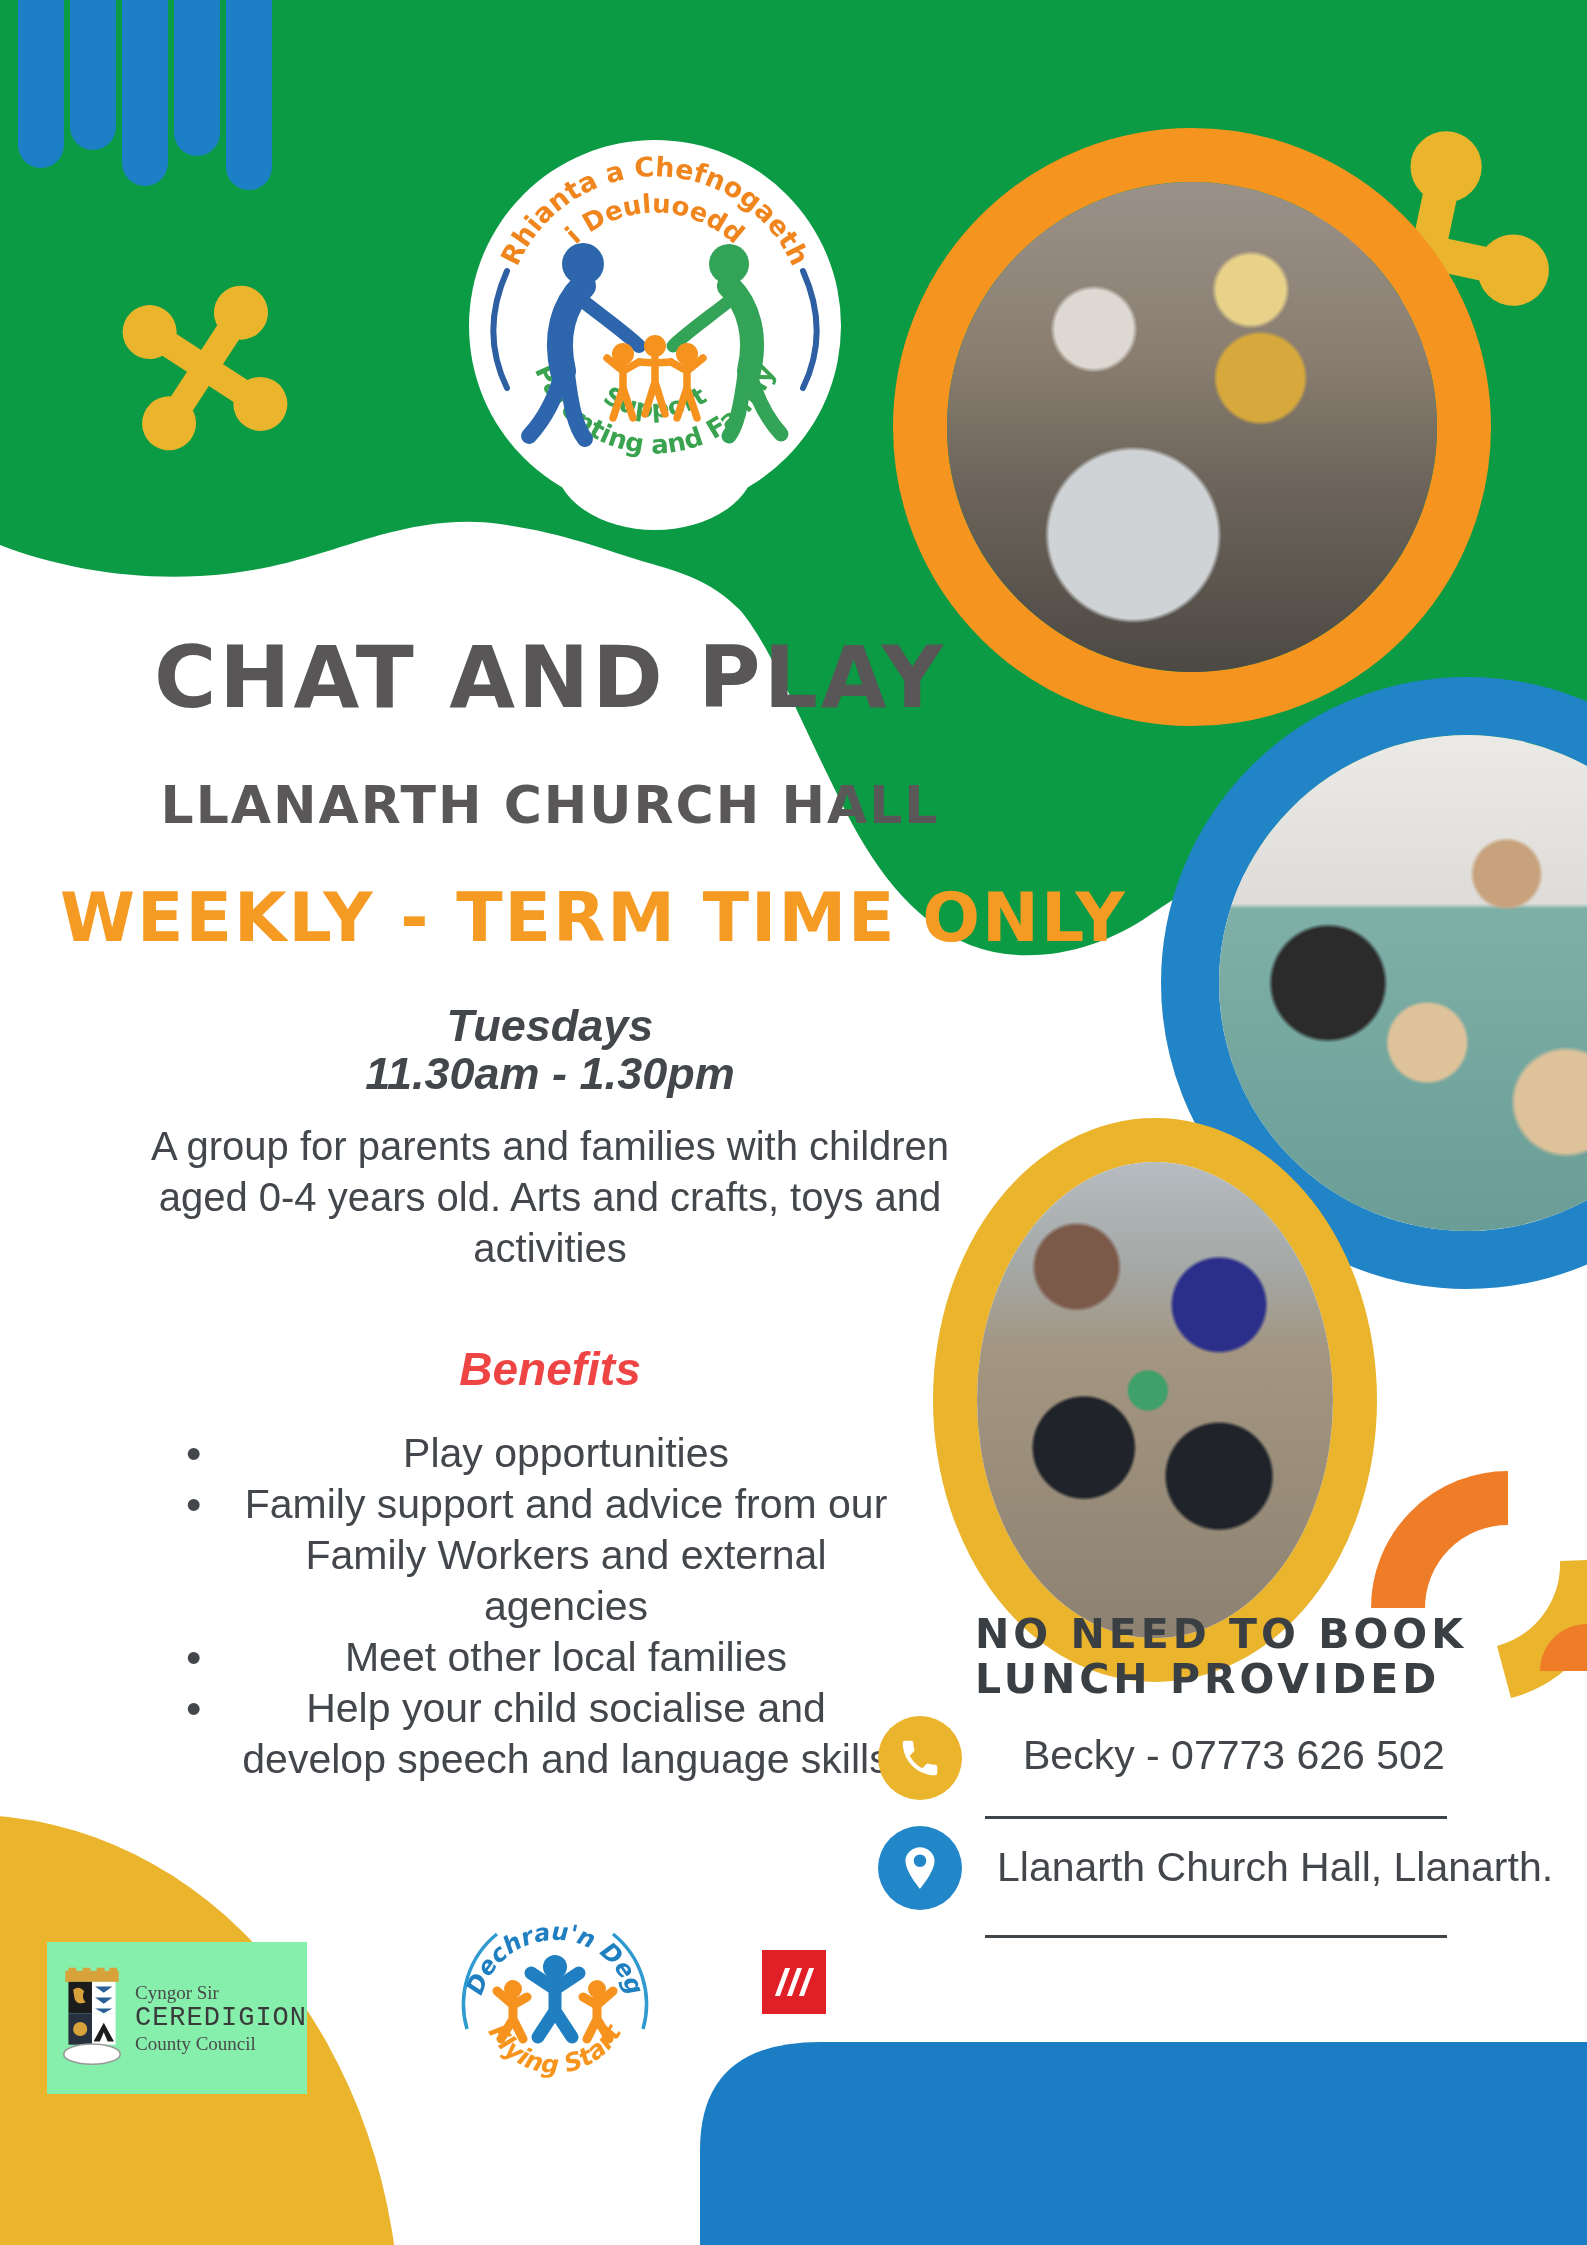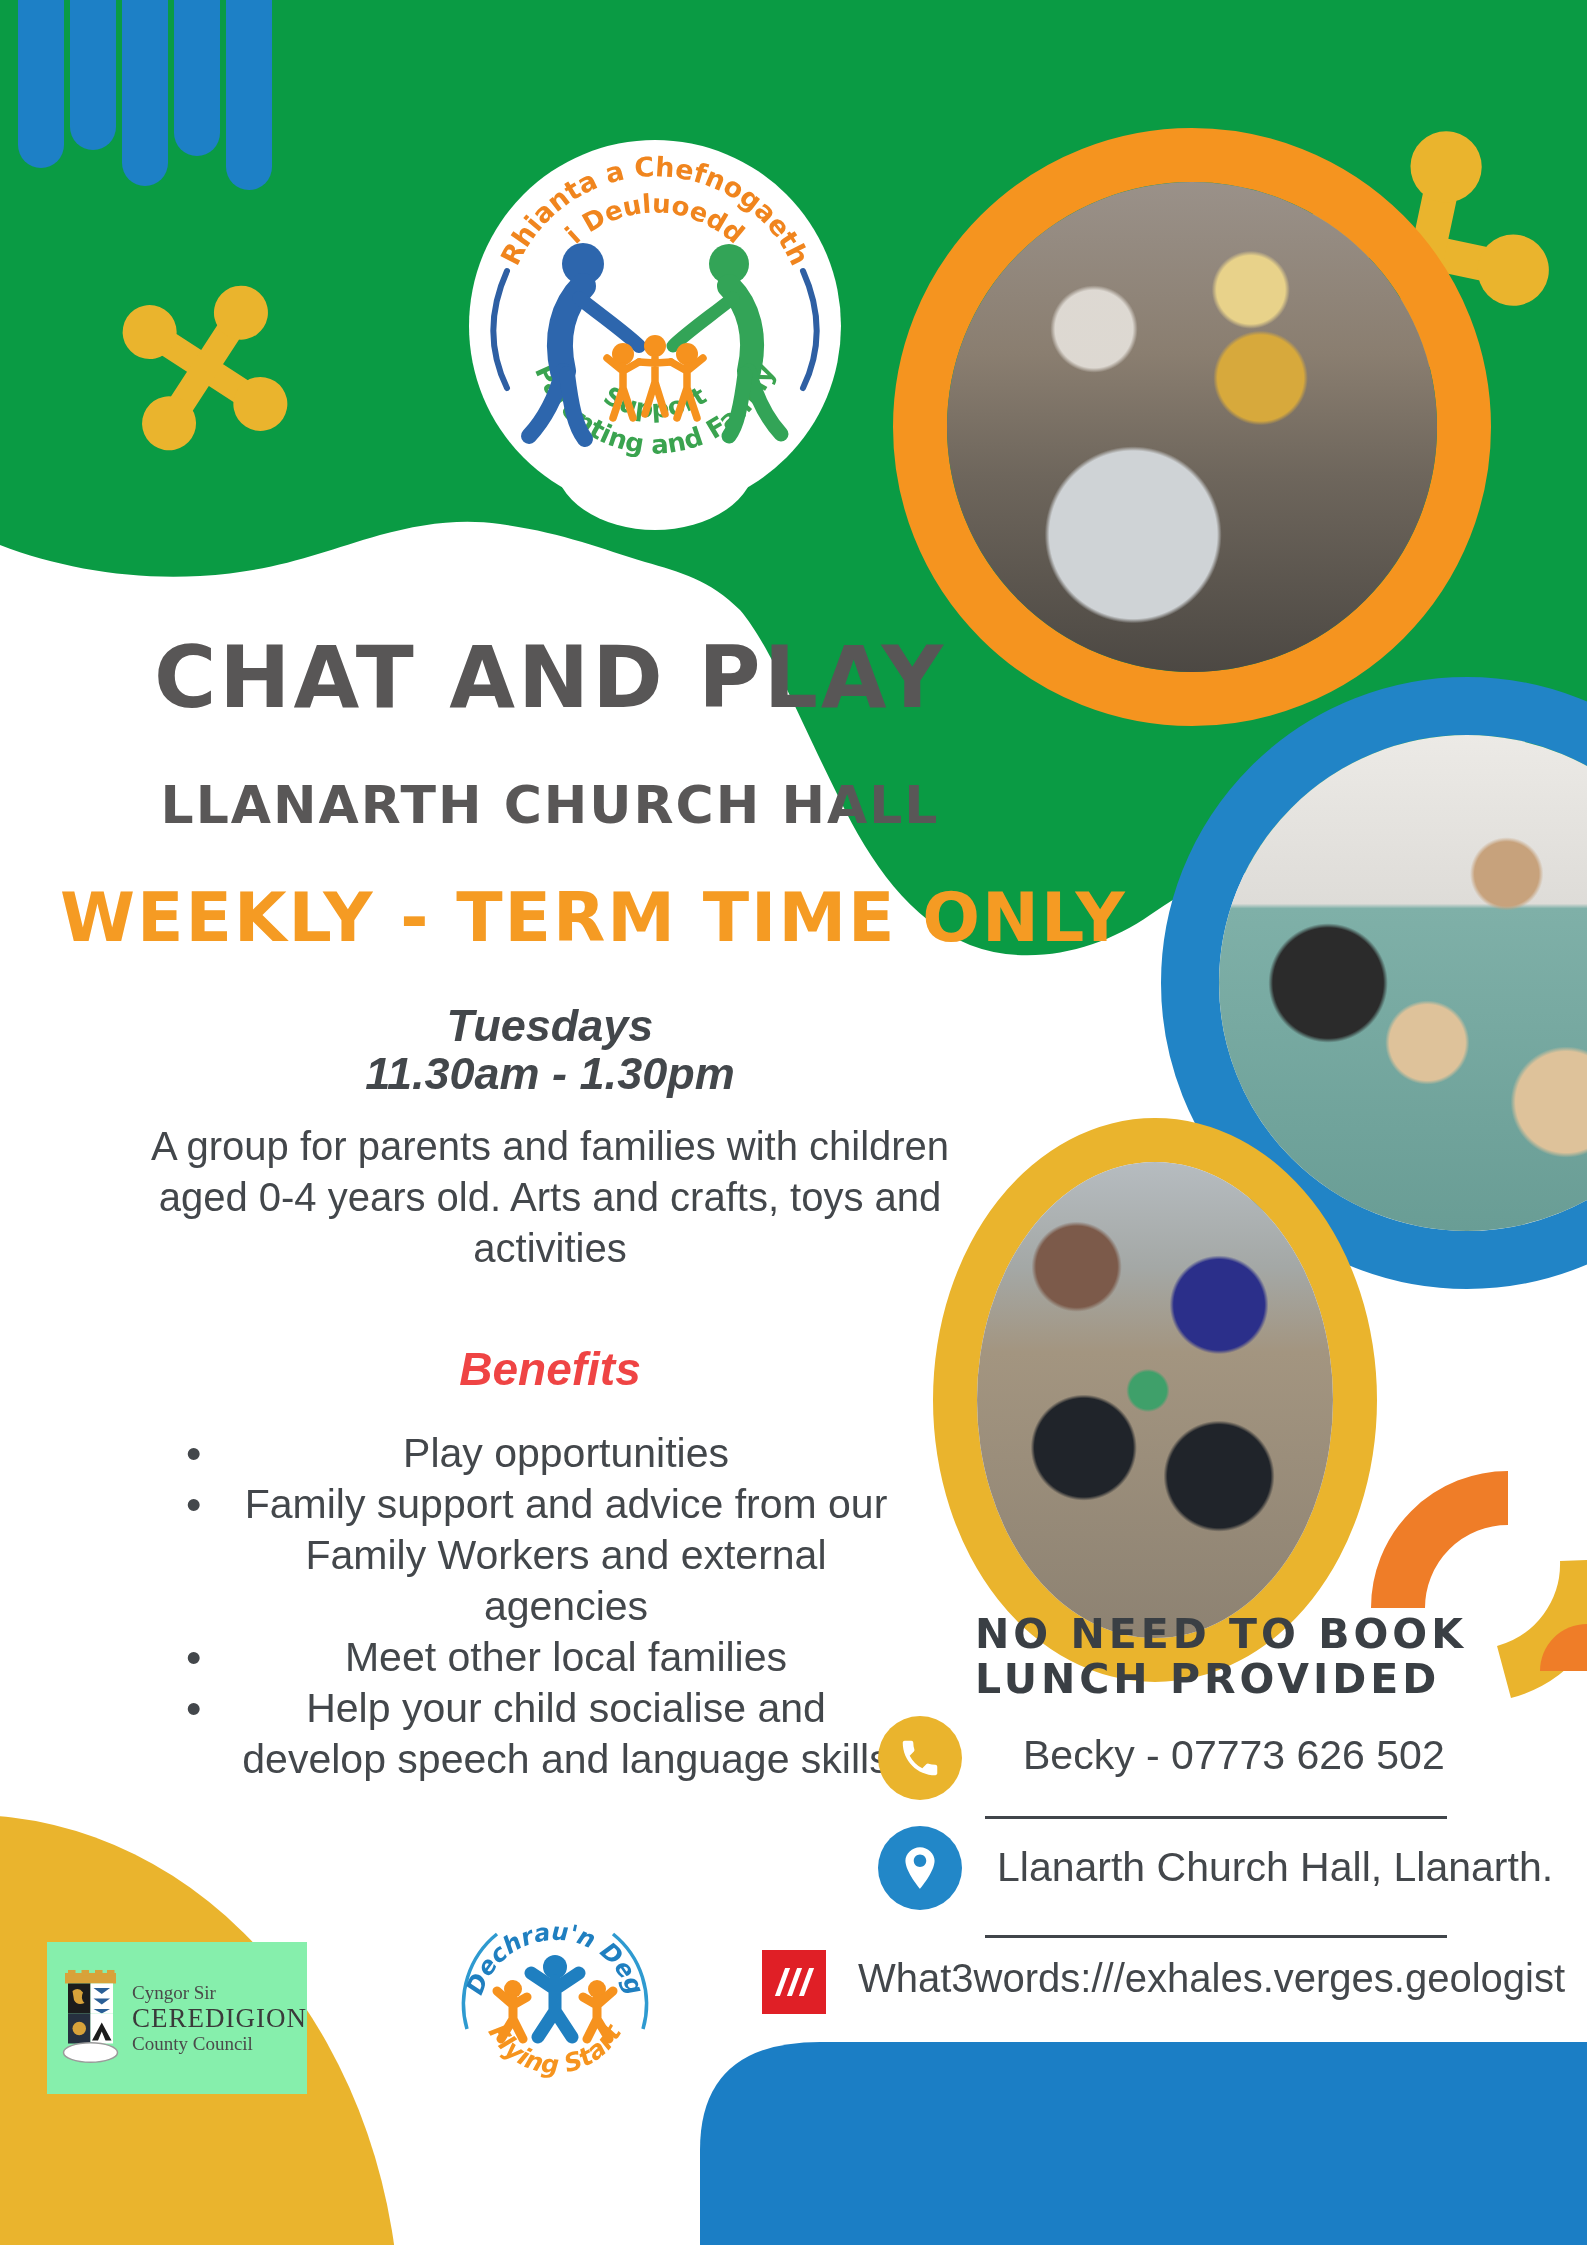--- a/index.html
+++ b/index.html
@@ -67,21 +67,21 @@
     position:absolute;left:762px;top:1950px;width:64px;height:64px;background:#e01f26;
     display:flex;align-items:center;justify-content:center;
   }
   .w3w-box .bar{width:5px;height:28px;background:#ffffff;transform:skewX(-20deg);margin:0 3.5px;}
   .council-box{
     position:absolute;left:47px;top:1942px;width:260px;height:152px;background:#86efac;
     display:flex;align-items:center;
   }
   .council-text{margin-left:10px;color:#4a4a4a;font-family:"Liberation Serif", serif;line-height:1.12;}
   .council-text .l1{font-size:19px;}
-  .council-text .l2{font-size:27px;letter-spacing:1px;color:#3a3a3a;}
+  .council-text .l2{font-size:27px;letter-spacing:1px;color:#3a3a3a;font-family:Liberation Mono, monospace;}
   .council-text .l3{font-size:19px;}
 </style>
 </head>
 <body>
 
 <div class="canvas">
 
   <svg class="bg" viewBox="0 0 1587 2245" xmlns="http://www.w3.org/2000/svg">
     <defs>
       <g id="xshape">
@@ -249,21 +249,20 @@
   </div>
   <div class="contact-text" style="left:997px;top:1844px;">Llanarth Church Hall, Llanarth.</div>
 
   <div class="divider" style="left:985px;top:1935px;width:462px;"></div>
 
   <div class="w3w-box">
     <span class="bar"></span>
       <span class="bar"></span>
       <span class="bar"></span>
   </div>
-  <div class="contact-text" style="left:858px;top:1956px;font-size:40px;">What3words:///exhales.verges.geologist</div>
 
   <div class="council-box">
     <svg width="84" height="132" viewBox="0 0 84 132" style="margin-left:12px;">
       <rect x="8" y="6" width="68" height="14" fill="#d8a23a"></rect>
       <rect x="12" y="2" width="10" height="8" fill="#d8a23a"></rect>
       <rect x="30" y="2" width="10" height="8" fill="#d8a23a"></rect>
       <rect x="48" y="2" width="10" height="8" fill="#d8a23a"></rect>
       <rect x="64" y="2" width="10" height="8" fill="#d8a23a"></rect>
       <rect x="12" y="20" width="30" height="40" fill="#1c1c1c"></rect>
       <path d="M18,30 q8,-6 14,2 q-4,8 2,14 q-10,4 -14,-4 z" fill="#d8a23a"></path>

